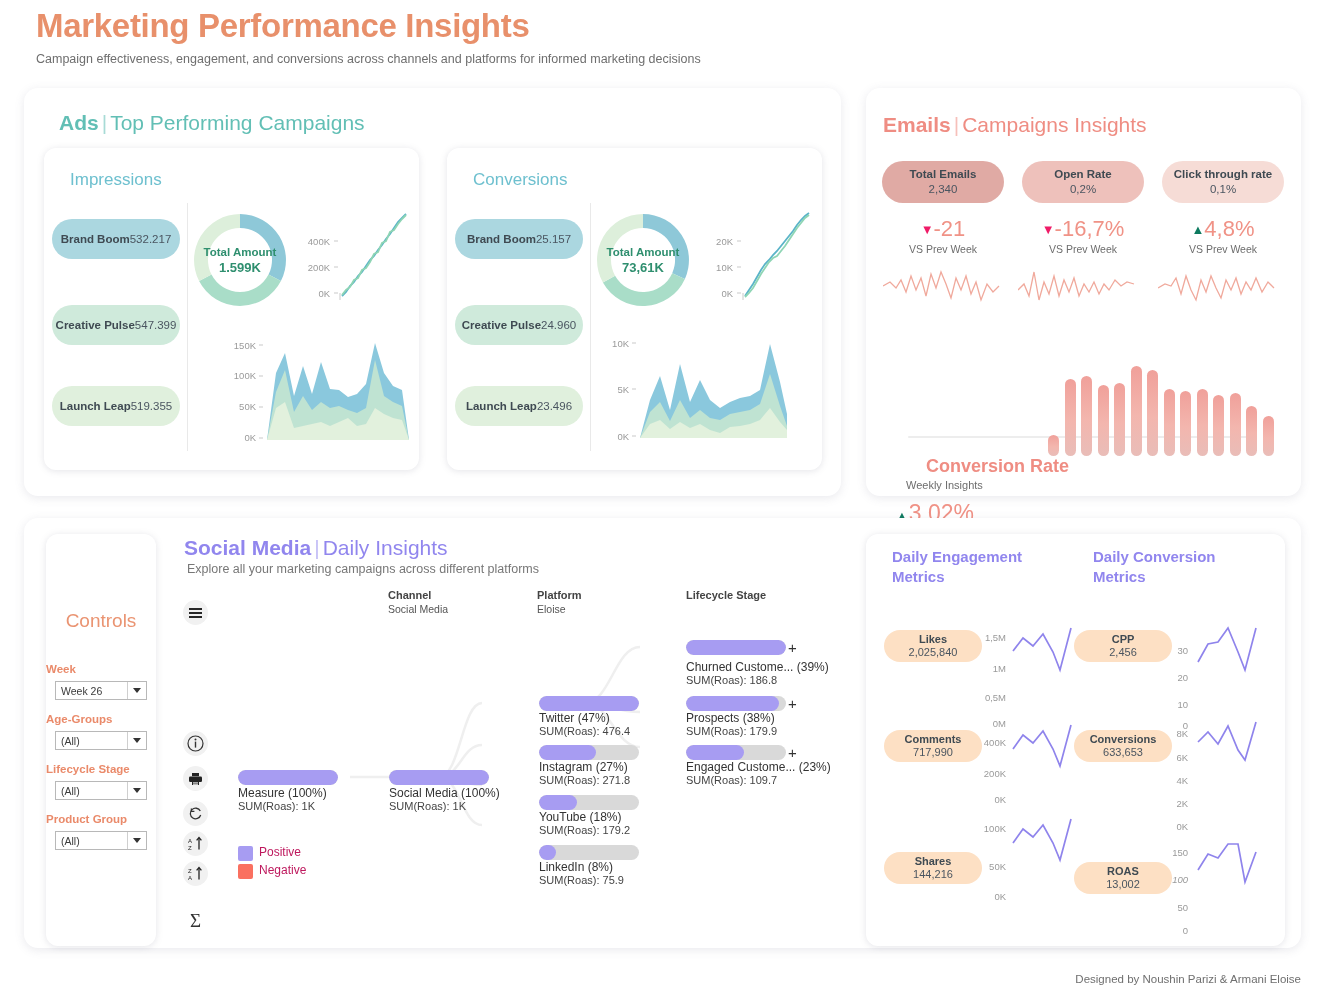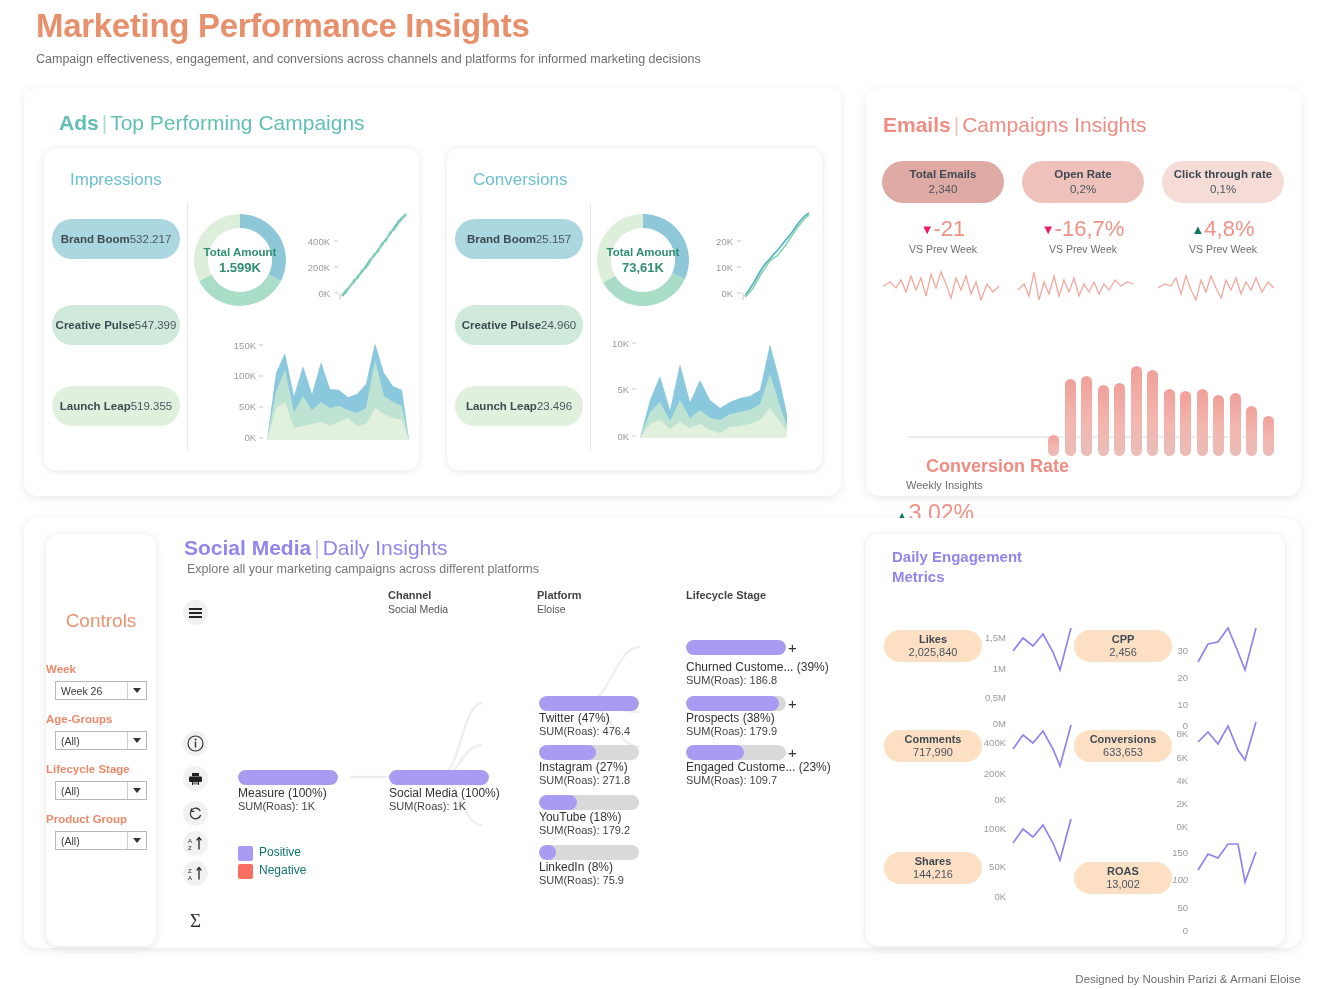--- a/index.html
+++ b/index.html
@@ -124,21 +124,21 @@
 
   
   .sk-colhead { position: absolute; font-size: 11px; font-weight: bold; color: #444; white-space: nowrap; }
   .sk-colsub  { position: absolute; font-size: 10.5px; color: #555; white-space: nowrap; }
   .sk-node { position: absolute; height: 15px; border-radius: 8px; background: #d9d9d9; overflow: hidden; }
   .sk-node .fill { height: 100%; background: #a79cf2; border-radius: 8px; }
   .sk-lab  { position: absolute; font-size: 12px; color: #333; white-space: nowrap; }
   .sk-val  { position: absolute; font-size: 11px; color: #444; white-space: nowrap; }
   .sk-plus { position: absolute; font-size: 15px; color: #333; font-weight: 500; }
   .lg-sw { position: absolute; width: 15px; height: 15px; border-radius: 2px; }
-  .lg-tx { position: absolute; font-size: 12px; color: #0f766e; }
+  .lg-tx { position: absolute; font-size: 12px; color: #be185d; }
 
   
   .met-card { left: 866px; top: 534px; width: 419px; height: 412px; }
   .met-head { position: absolute; font-size: 15px; color: #9186ee; font-weight: 600;
     line-height: 20px; width: 140px; }
   .pill-met { position: absolute; width: 98px; height: 32px; border-radius: 16px;
     background: #fde0c4; display: flex; flex-direction: column;
     align-items: center; justify-content: center; line-height: 13px; }
   .pill-met .n { font-size: 11px; color: #3f4a52; font-weight: bold; }
   .pill-met .v { font-size: 11px; color: #4a5560; }
@@ -528,20 +528,21 @@
   <div class="sk-lab" style="left:686px;top:760px;">Engaged Custome... (23%)</div>
   <div class="sk-val" style="left:686px;top:774px;">SUM(Roas): 109.7</div>
 
   <div class="lg-sw" style="left:238px;top:846px;background:#a79cf2;"></div>
   <div class="lg-tx" style="left:259px;top:845px;">Positive</div>
   <div class="lg-sw" style="left:238px;top:864px;background:#fa7060;"></div>
   <div class="lg-tx" style="left:259px;top:863px;">Negative</div>
 
   <div class="inner-card met-card">
     <div class="met-head" style="left:26px;top:13px;">Daily Engagement Metrics</div>
+    <div class="met-head" style="left:227px;top:13px;">Daily Conversion Metrics</div>
 
     <div class="pill-met" style="left:18px;top:96px;">
       <span class="n">Likes</span>
       <span class="v">2,025,840</span>
     </div>
     <div class="axlab" style="left:104px;top:98px;width:36px;">1,5M</div>
     <div class="axlab" style="left:104px;top:129px;width:36px;">1M</div>
     <div class="axlab" style="left:104px;top:158px;width:36px;">0,5M</div>
     <div class="axlab" style="left:104px;top:184px;width:36px;">0M</div>
     <svg width="62" height="48" style="position:absolute;left:145px;top:92px;">

